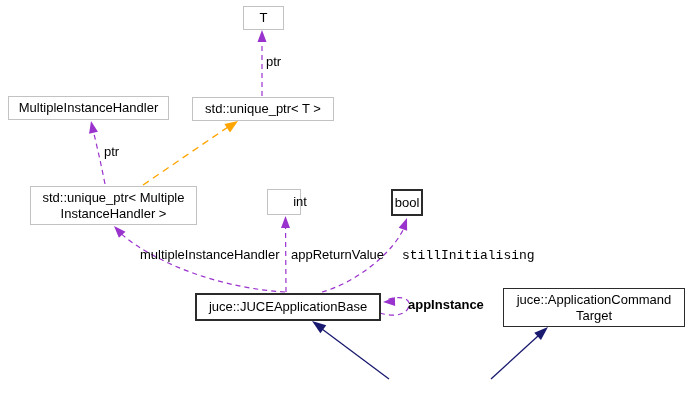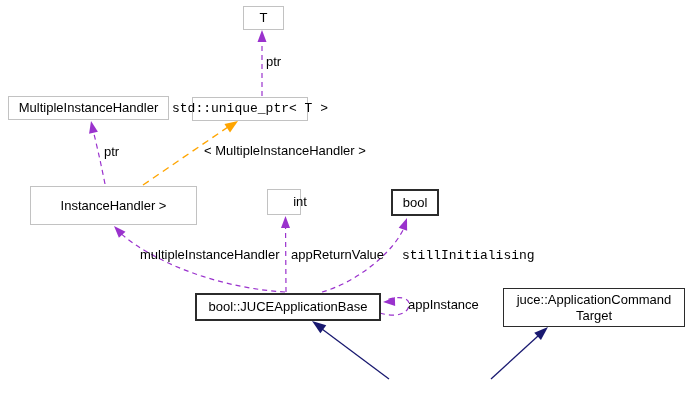--- a/index.html
+++ b/index.html
@@ -90,53 +90,53 @@
   </svg>
 
   <div class="node" style="left:243px; top:6px; width:41px; height:24px;">
     <span>T</span>
   </div>
 
   <div class="node" style="left:8px; top:96px; width:161px; height:24px;">
     <span>MultipleInstanceHandler</span>
   </div>
 
-  <div class="node" style="left:192px; top:97px; width:116px; height:24px;font-family:Liberation Mono, monospace;">
+  <div class="node" style="left:192px; top:97px; width:142px; height:24px;">
     <span>std::unique_ptr&lt; T &gt;</span>
   </div>
 
   <div class="node" style="left:30px; top:186px; width:167px; height:39px;">
+    <span>std::unique_ptr&lt; Multiple</span>
     <span>InstanceHandler &gt;</span>
   </div>
 
   <div class="node" style="left:267px; top:189px; width:28px; height:26px;padding-left:32px;">
     <span>int</span>
   </div>
 
-  <div class="node dark2" style="left:391px; top:189px; width:48px; height:27px;">
+  <div class="node dark2" style="left:391px; top:189px; width:32px; height:27px;">
     <span>bool</span>
   </div>
 
   <div class="node dark2" style="left:195px; top:293px; width:186px; height:28px;">
-    <span>bool::JUCEApplicationBase</span>
+    <span>juce::JUCEApplicationBase</span>
   </div>
 
   <div class="node dark1" style="left:503px; top:288px; width:182px; height:39px;">
     <span>juce::ApplicationCommand</span>
     <span>Target</span>
   </div>
 
 
   <div class="edge-label" style="left:266px; top:55px;">ptr</div>
 
   <div class="edge-label" style="left:104px; top:145px;">ptr</div>
 
-  <div class="edge-label" style="left:204px; top:144px;">&lt; MultipleInstanceHandler &gt;</div>
 
   <div class="edge-label" style="left:140px; top:248px;">multipleInstanceHandler</div>
 
   <div class="edge-label" style="left:291px; top:248px;">appReturnValue</div>
 
   <div class="edge-label" style="left:402px; top:249px;font-family:Liberation Mono, monospace;">stillInitialising</div>
 
-  <div class="edge-label" style="left:408px; top:298px;">appInstance</div>
+  <div class="edge-label" style="left:408px; top:298px;font-weight:bold;">appInstance</div>
 
 </div>
 
 </body></html>

